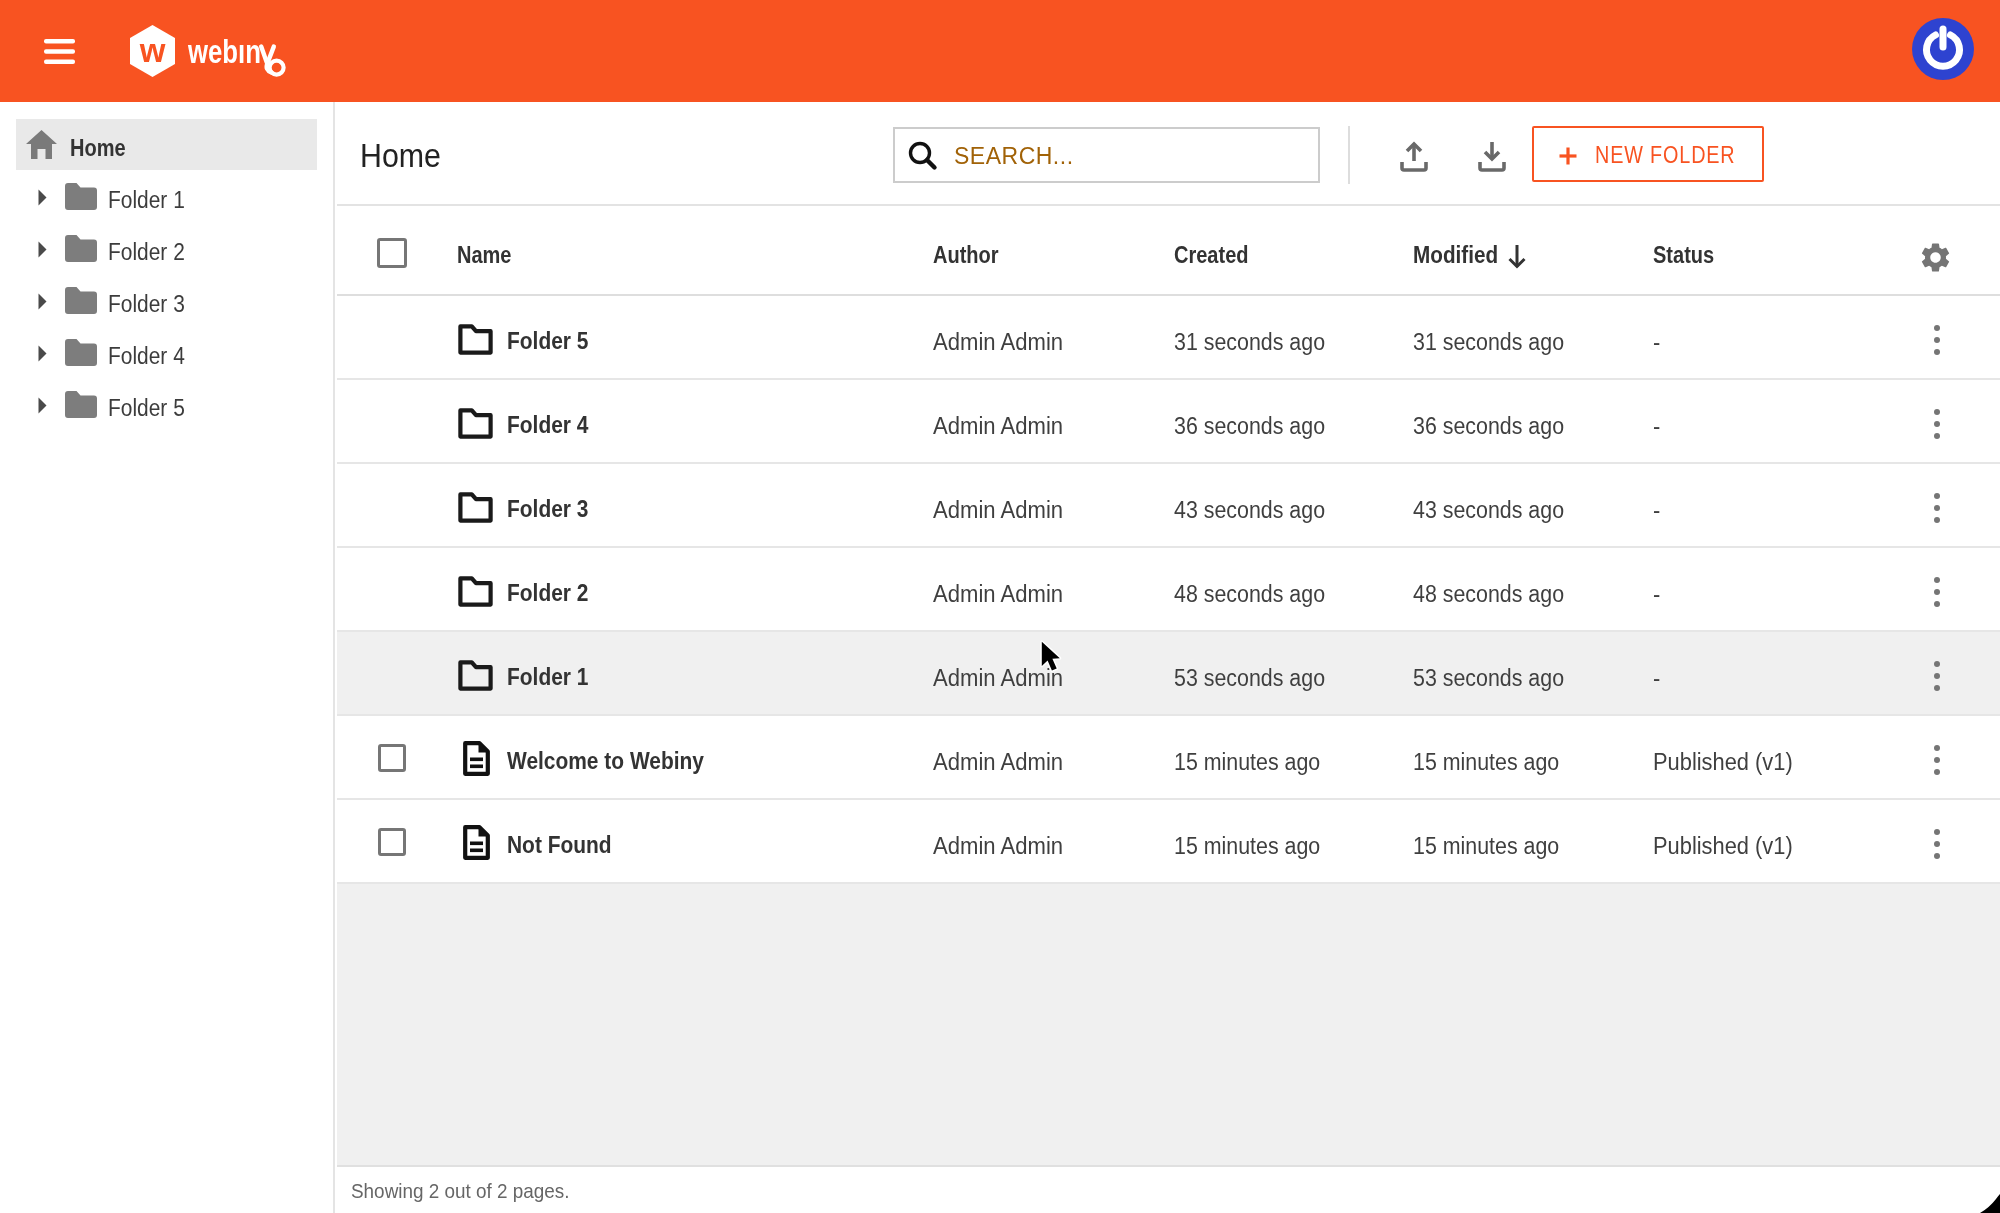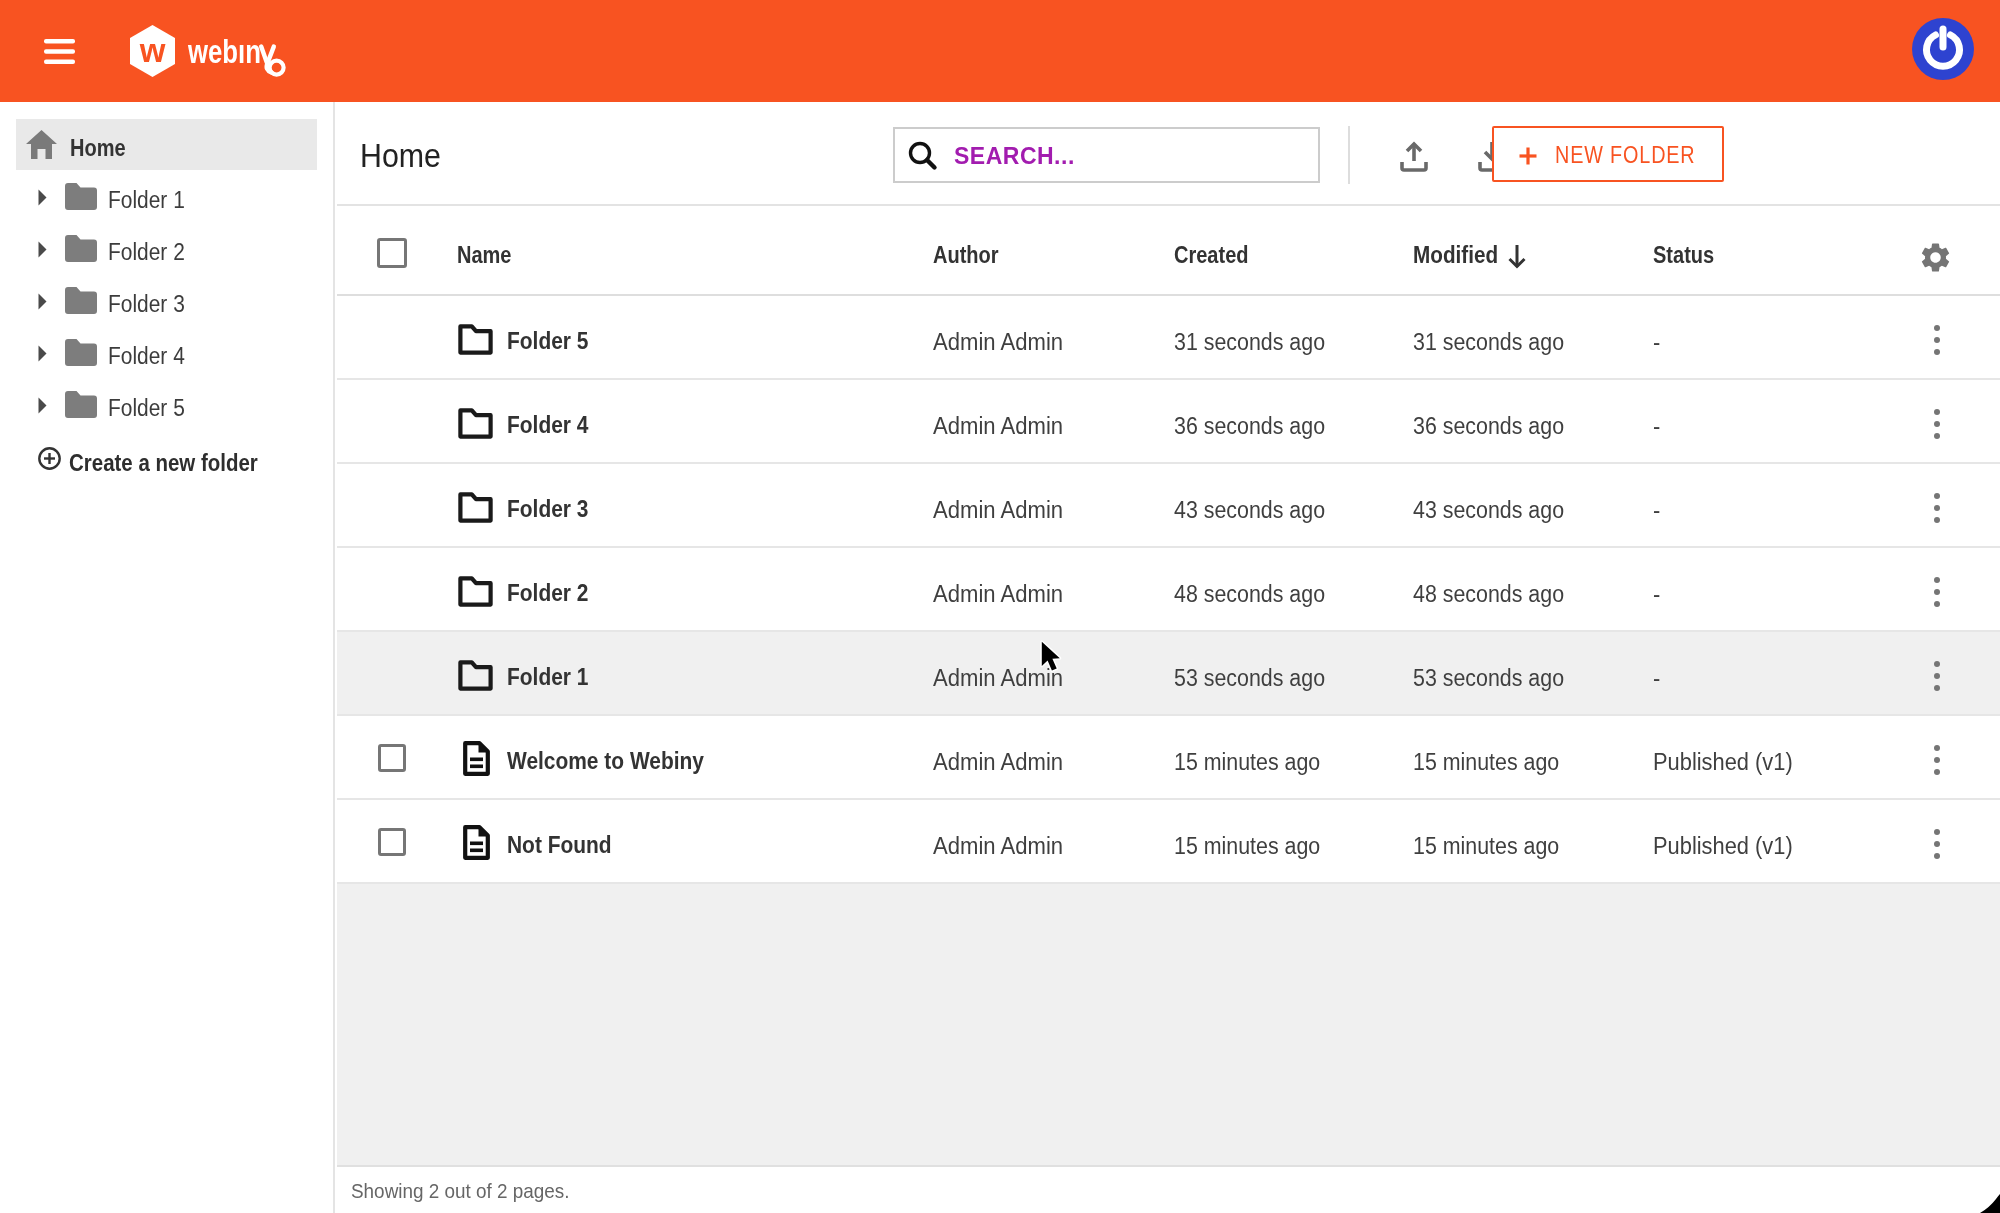--- a/index.html
+++ b/index.html
@@ -85,52 +85,44 @@
 </div>
 <div class="abs sideitem" style="top:277px;">
 <svg class="abs" style="left:38px; top:18px;" width="9" height="17" viewBox="0 0 9 17">
           <polygon points="0.5,0.5 8.5,8.5 0.5,16.5" fill="#4a4a4a"></polygon>
         </svg>
 <svg class="abs" style="left:65px; top:12px;" width="32" height="27" viewBox="0 0 32 27">
 <path d="M0 3 a3 3 0 0 1 3 -3 L11.5 0 L15.5 4.5 L29 4.5 a3 3 0 0 1 3 3 L32 24 a3 3 0 0 1 -3 3 L3 27 a3 3 0 0 1 -3 -3 Z" fill="#7d7d7d"></path>
 </svg>
 <div style="position:absolute; left:108px; top:16px; font-size:23px; color:#3c3c3c; font-weight:normal; white-space:nowrap; transform:scaleX(0.91); transform-origin:0 0;">Folder 5</div>
 </div>
-    <div class="abs sideitem" style="top:332px;">
-      <svg class="abs" style="left:38px; top:13px;" width="23" height="23" viewBox="0 0 23 23">
-        <circle cx="11.5" cy="11.5" r="10.2" fill="none" stroke="#333" stroke-width="2.4"></circle>
-        <line x1="11.5" y1="6" x2="11.5" y2="17" stroke="#333" stroke-width="2.4"></line>
-        <line x1="6" y1="11.5" x2="17" y2="11.5" stroke="#333" stroke-width="2.4"></line>
-      </svg>
-      <div style="position:absolute; left:69px; top:16px; font-size:23px; color:#2e2e2e; font-weight:bold; white-space:nowrap; transform:scaleX(0.89); transform-origin:0 0;">Create a new folder</div>
-    </div>
   </div>
 
   <div id="main">
     <div class="abs" style="left:0; top:0; width:1663px; height:104px; border-bottom:2px solid #e3e3e3;">
       <div style="position:absolute; left:23px; top:35px; font-size:33px; color:#222; font-weight:normal; white-space:nowrap; transform:scaleX(0.92); transform-origin:0 0;">Home</div>
       <div class="abs" style="left:556px; top:25px; width:427px; height:56px; border:2px solid #cccccc; background:#fff;">
         <svg class="abs" style="left:12px; top:11px;" width="32" height="32" viewBox="0 0 32 32">
           <circle cx="13" cy="13" r="9.5" fill="none" stroke="#111" stroke-width="3.4"></circle>
           <line x1="20" y1="20" x2="27.5" y2="27.5" stroke="#111" stroke-width="4.4" stroke-linecap="round"></line>
         </svg>
-        <div style="position:absolute; left:59px; top:14px; font-size:23px; color:#a21caf; font-weight:bold; white-space:nowrap; letter-spacing:0.5px; transform:scaleX(1.0); transform-origin:0 0;">SEARCH...</div>
+        <div style="position:absolute; left:59px; top:14px; font-size:23px; color:#a16207; font-weight:normal; white-space:nowrap; letter-spacing:0.5px; transform:scaleX(1.0); transform-origin:0 0;">SEARCH...</div>
       </div>
       <div class="abs" style="left:1011px; top:24px; width:2px; height:58px; background:#ddd;"></div>
       <svg class="abs" style="left:1063px; top:39px;" width="28" height="31" viewBox="0 0 28 31">
         <path d="M2 21 L2 27 a 2 2 0 0 0 2 2 L24 29 a 2 2 0 0 0 2 -2 L26 21" fill="none" stroke="#696969" stroke-width="3.6"></path>
         <line x1="14" y1="3" x2="14" y2="20" stroke="#696969" stroke-width="3.6"></line>
         <path d="M7 10 L14 3 L21 10" fill="none" stroke="#696969" stroke-width="3.6"></path>
       </svg>
       <svg class="abs" style="left:1141px; top:39px;" width="28" height="31" viewBox="0 0 28 31">
         <path d="M2 21 L2 27 a 2 2 0 0 0 2 2 L24 29 a 2 2 0 0 0 2 -2 L26 21" fill="none" stroke="#696969" stroke-width="3.6"></path>
         <line x1="14" y1="1" x2="14" y2="18" stroke="#696969" stroke-width="3.6"></line>
         <path d="M7 11 L14 18 L21 11" fill="none" stroke="#696969" stroke-width="3.6"></path>
       </svg>
-      <div class="abs" style="left:1155px; top:24px; width:232px; height:56px; border:2px solid #f85321; border-radius:2px; background:#fff;">
+      <div class="abs" style="left:1195px; top:24px; width:232px; height:56px; border:2px solid #f85321; border-radius:2px; background:#fff;">
         <svg class="abs" style="left:25px; top:19px;" width="18" height="18" viewBox="0 0 18 18">
           <line x1="9" y1="0.5" x2="9" y2="17.5" stroke="#f85321" stroke-width="3.2"></line>
           <line x1="0.5" y1="9" x2="17.5" y2="9" stroke="#f85321" stroke-width="3.2"></line>
         </svg>
         <div style="position:absolute; left:61px; top:14px; font-size:23px; color:#f85321; font-weight:normal; white-space:nowrap; letter-spacing:1px; transform:scaleX(0.86); transform-origin:0 0;">NEW FOLDER</div>
       </div>
     </div>
     <div class="abs" style="left:0; top:104px; width:1663px; height:90px; border-bottom:2px solid #dedede;">
       <div class="cb" style="left:40px; top:32px; width:30px; height:30px;"></div>
       <div style="position:absolute; left:120px; top:36px; font-size:23px; color:#333; font-weight:bold; white-space:nowrap; transform:scaleX(0.87); transform-origin:0 0;">Name</div>

